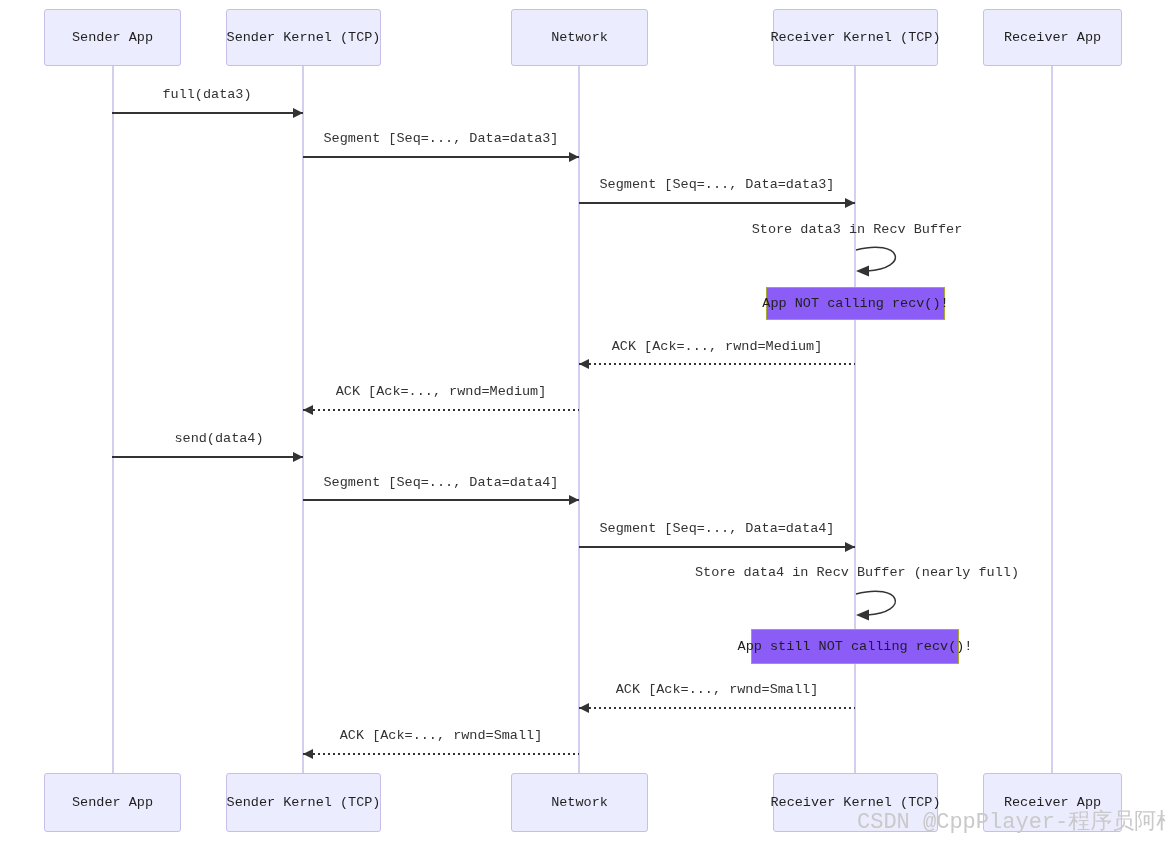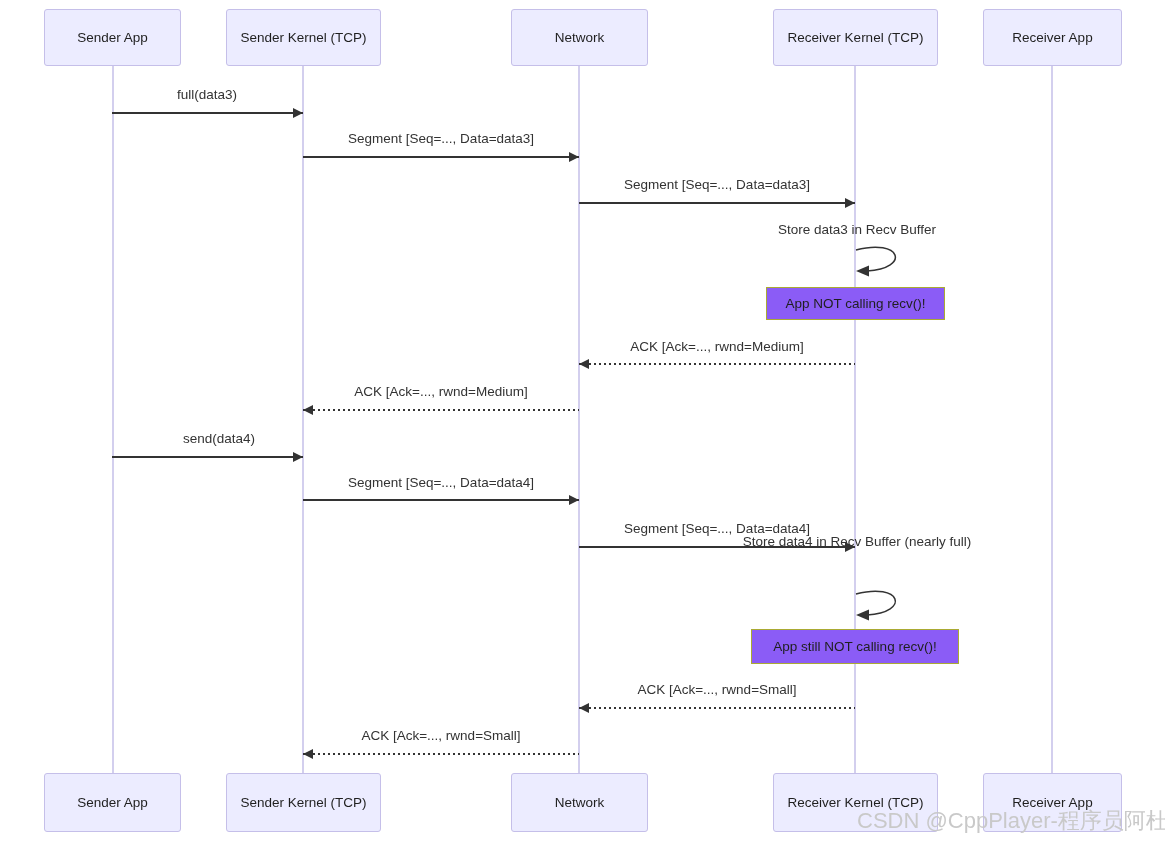--- a/index.html
+++ b/index.html
@@ -1,20 +1,20 @@
 <!DOCTYPE html>
 <html><head>
 <meta charset="utf-8">
 <style>
   html,body{margin:0;padding:0;background:#ffffff;}
   #canvas{
     position:relative;
     width:1165px;height:841px;
     background:#ffffff;
-    font-family:Liberation Sans, sans-serif;
+    font-family:Liberation Mono, monospace;
     overflow:hidden;
   }
   .lifeline{
     position:absolute;
     width:1.5px;
     background:#d3cfee;
   }
   .actor-box{
     position:absolute;
     background:#ECECFF;
@@ -119,21 +119,21 @@
   <div class="head right" style="left:293px;top:452px;"></div>
 
   <div class="msg-label" style="left:441px;top:474px;">Segment [Seq=..., Data=data4]</div>
   <div class="line" style="left:303px;top:499px;width:276px;"></div>
   <div class="head right" style="left:569px;top:495px;"></div>
 
   <div class="msg-label" style="left:717px;top:520px;">Segment [Seq=..., Data=data4]</div>
   <div class="line" style="left:579px;top:546px;width:276px;"></div>
   <div class="head right" style="left:845px;top:542px;"></div>
 
-  <div class="msg-label" style="left:857px;top:533px;">Store data4 in Recv Buffer (nearly full)</div>
+  <div class="msg-label" style="left:857px;top:564px;">Store data4 in Recv Buffer (nearly full)</div>
   <svg class="self-loop-svg" style="left:853px;top:588px;" width="60" height="34" viewBox="0 0 60 34">
     <path d="M 3 6 C 48 -6 58 24 14 27" fill="none" stroke="#333333" stroke-width="1.5"></path>
     <polygon points="3,27 16,21.5 16,32.5" fill="#333333"></polygon>
   </svg>
 
   <div class="note-box" style="left:751px;top:629px;width:208px;height:35px;">
       <span>App still NOT calling recv()!</span>
     </div>
 
   <div class="msg-label" style="left:717px;top:681px;">ACK [Ack=..., rwnd=Small]</div>

